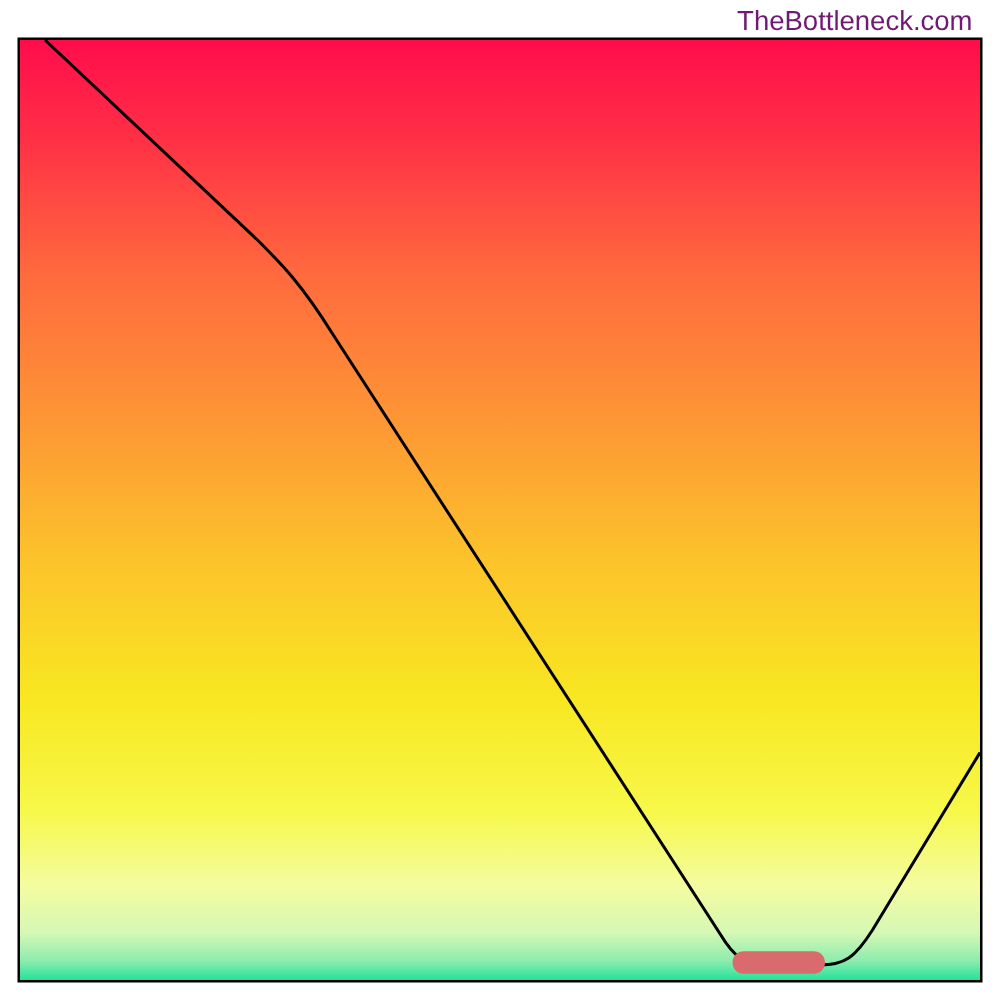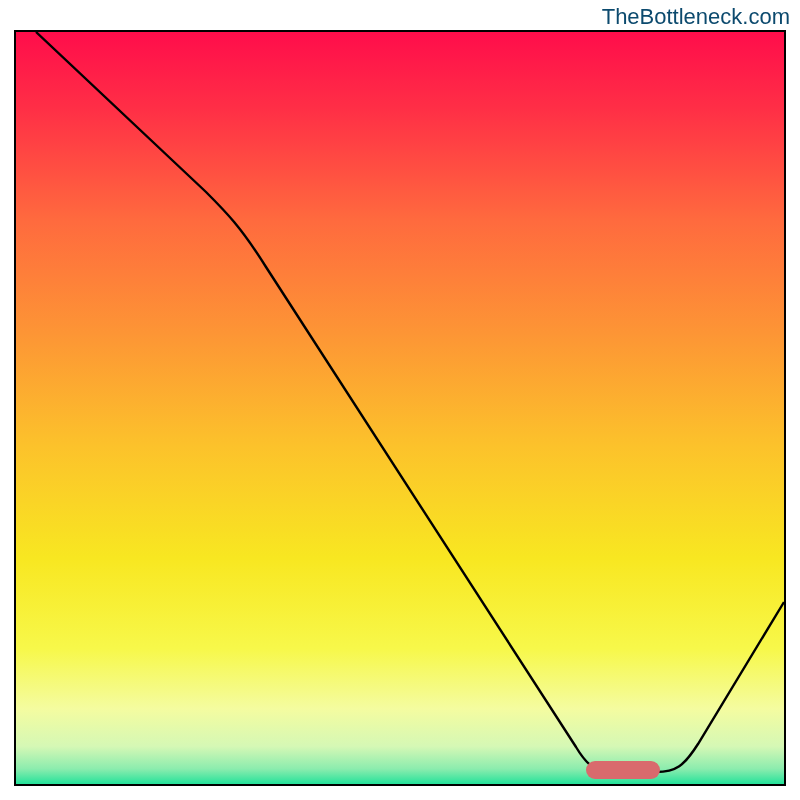--- a/index.html
+++ b/index.html
@@ -11,24 +11,24 @@
     font-family: Arial, Helvetica, sans-serif;
   }
   .container {
     position: relative;
     width: 800px;
     height: 800px;
   }
   .watermark {
     position: absolute;
     top: 4px;
-    right: 10px;
+    right: 22px;
     font-size: 22px;
     font-weight: 500;
-    color: #0c4a6e;
+    color: #701a75;
     letter-spacing: 0px;
   }
   .plot-frame {
     position: absolute;
     top: 30px;
     left: 14px;
     width: 772px;
     height: 756px;
     border: 2px solid #000;
     box-sizing: border-box;

